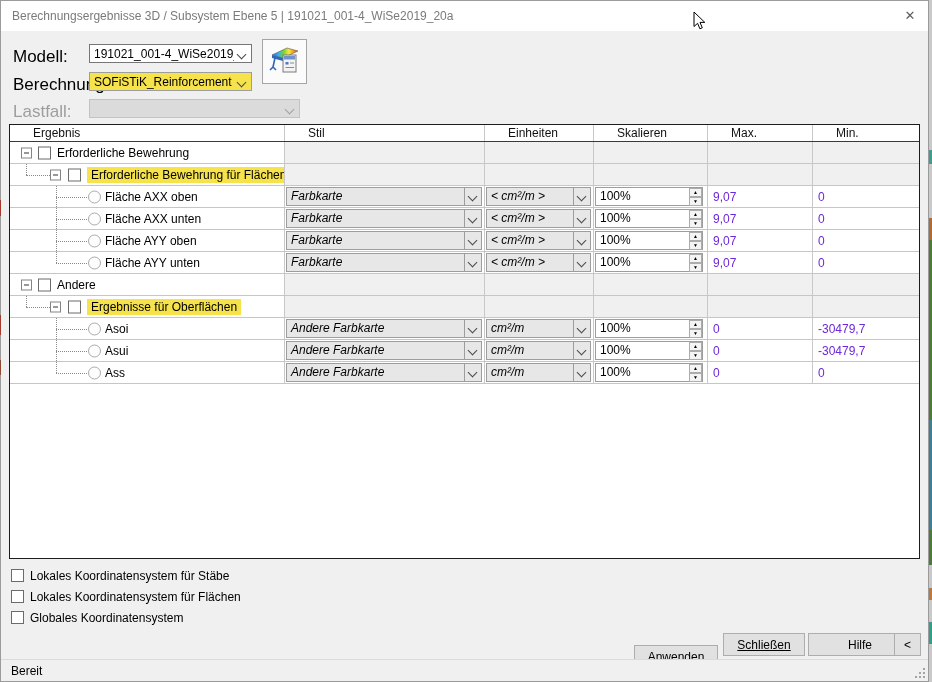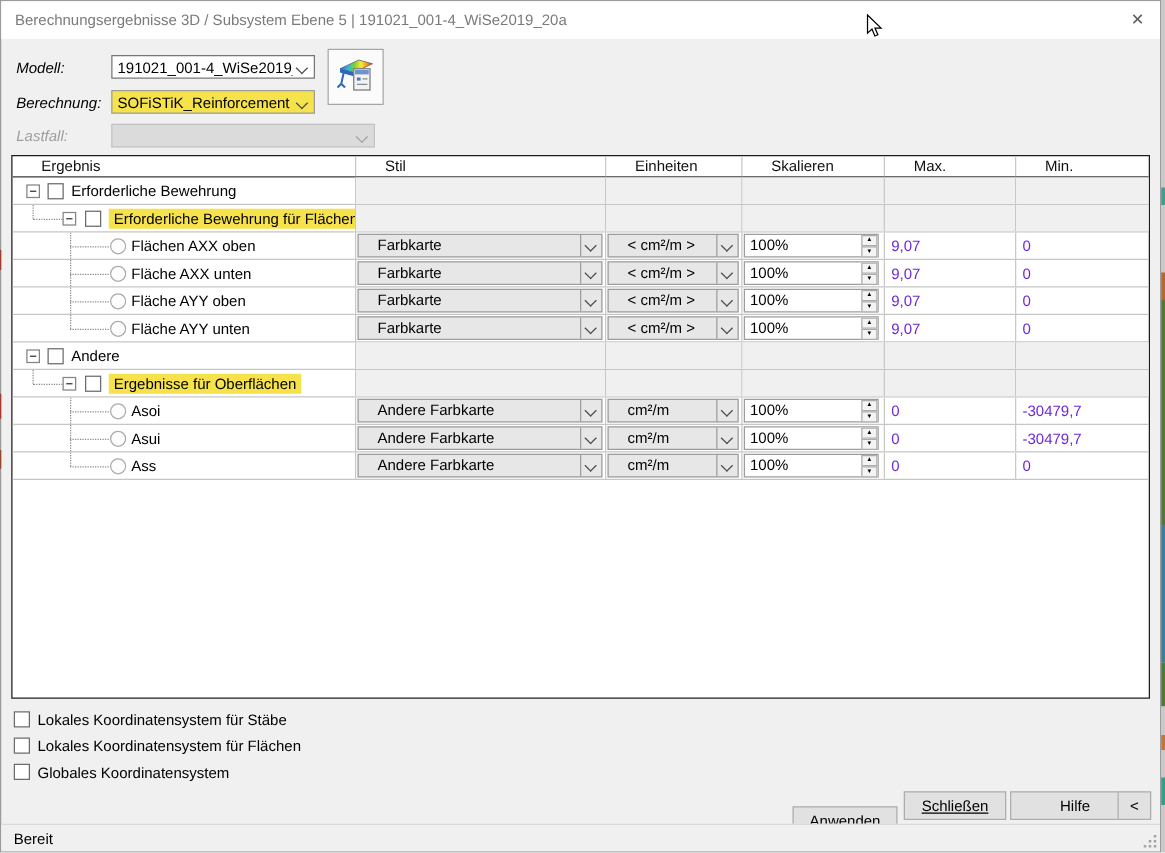--- a/index.html
+++ b/index.html
@@ -14,21 +14,21 @@
   .sliver-right { position:absolute; left:929px; top:0; width:3px; height:682px; background:#C9C9C9; }
   .sliver-right i { position:absolute; left:0; width:3px; display:block; }
   .sliver-left i { position:absolute; left:0; width:1px; display:block; }
 
   
   .titlebar { position:absolute; left:0; top:0; right:0; height:30px; background:#FFFFFF; }
   .title { position:absolute; left:11px; top:8px; font-size:12px; color:#7A7A7A; white-space:nowrap; }
   .close { position:absolute; right:9px; top:7px; font-size:13px; color:#5E5E5E; width:18px; text-align:center; cursor:default; }
 
   
-  .flabel { position:absolute; left:12px; font-size:12px; color:#000;font-style:italic; }
+  .flabel { position:absolute; left:12px; font-size:17px; color:#000; }
   .flabel.dis { color:#9E9E9E; }
   .combo { position:absolute; left:88px; height:19px; border:1px solid #767676; background:#fff;
            display:flex; align-items:center; font-size:12px; }
   .combo .ct { flex:1; padding:0 4px; white-space:nowrap; overflow:hidden; }
   .combo .ca { width:17px; height:100%; position:relative; flex:0 0 17px; }
   .chev::before { content:''; position:absolute; left:4px; top:6px; width:6px; height:6px;
                   border-left:1px solid #4A4A4A; border-bottom:1px solid #4A4A4A;
                   transform:rotate(-45deg); }
   .combo.hl { background:var(--hl,#F6E24B); border-color:#9D9D9D; }
   .combo.dis { background:#DBDBDB; border-color:#C3C3C3; }
@@ -65,21 +65,21 @@
   .lvl1 .cb { left:28px; } .lvl2 .cb { left:58px; }
   .radio { position:absolute; left:78px; top:50%; transform:translateY(-50%); width:13px; height:13px;
            border-radius:50%; background:#FDFDFD; border:1px solid #ABABAB; }
   .row-label { position:absolute; top:50%; transform:translateY(-50%); font-size:12px; color:#000; white-space:nowrap; }
   .lvl1 .row-label { left:47px; } .lvl2 .row-label { left:77px; } .lvl3 .row-label { left:95px; }
   .row-label.hl { background:var(--hl,#F6E24B); padding:1px 4px; }
 
   
   .cellfill { position:absolute; left:1px; right:2px; top:1px; bottom:1px;
               background:#E7E7E7; border:1px solid #9D9D9D; display:flex; font-size:12px; }
-  .cellfill .ct { flex:1; padding:0 15px; line-height:17px; white-space:nowrap; overflow:hidden; }
+  .cellfill .ct { flex:1; padding:0 4px; line-height:17px; white-space:nowrap; overflow:hidden;font-style:italic; }
   .cellfill .ca { flex:0 0 17px; border-left:1px solid #9D9D9D; position:relative; }
   .cellfill .chev::before { top:5px; }
 
   
   .spinbox { position:absolute; left:1px; right:4px; top:1px; bottom:1px;
              background:#fff; border:1px solid #9D9D9D; display:flex; }
   .spinbox .st { flex:1; font-size:12px; line-height:17px; padding-left:4px; }
   .spinner { flex:0 0 13px; display:flex; flex-direction:column; }
   .spin-b { flex:1; border:1px solid #ACACAC; background:#F4F4F4; font-size:5px; line-height:7px;
             text-align:center; color:#000; padding:0; }
@@ -212,21 +212,21 @@
       
     </div>
     <div class="td">
       
     </div>
   </div>
           <div class="tr leaf lvl3">
     <div class="td c-erg">
 
       <span class="radio"></span>
-      <span class="row-label">Flächen AXX oben</span>
+      <span class="row-label">Fläche AXX oben</span>
     </div>
     <div class="td">
       <span class="cellfill">
         <span class="ct">Farbkarte</span>
         <span class="ca chev"></span>
       </span>
     </div>
     <div class="td">
       <span class="cellfill">
         <span class="ct">&lt; cm²/m &gt;</span>

